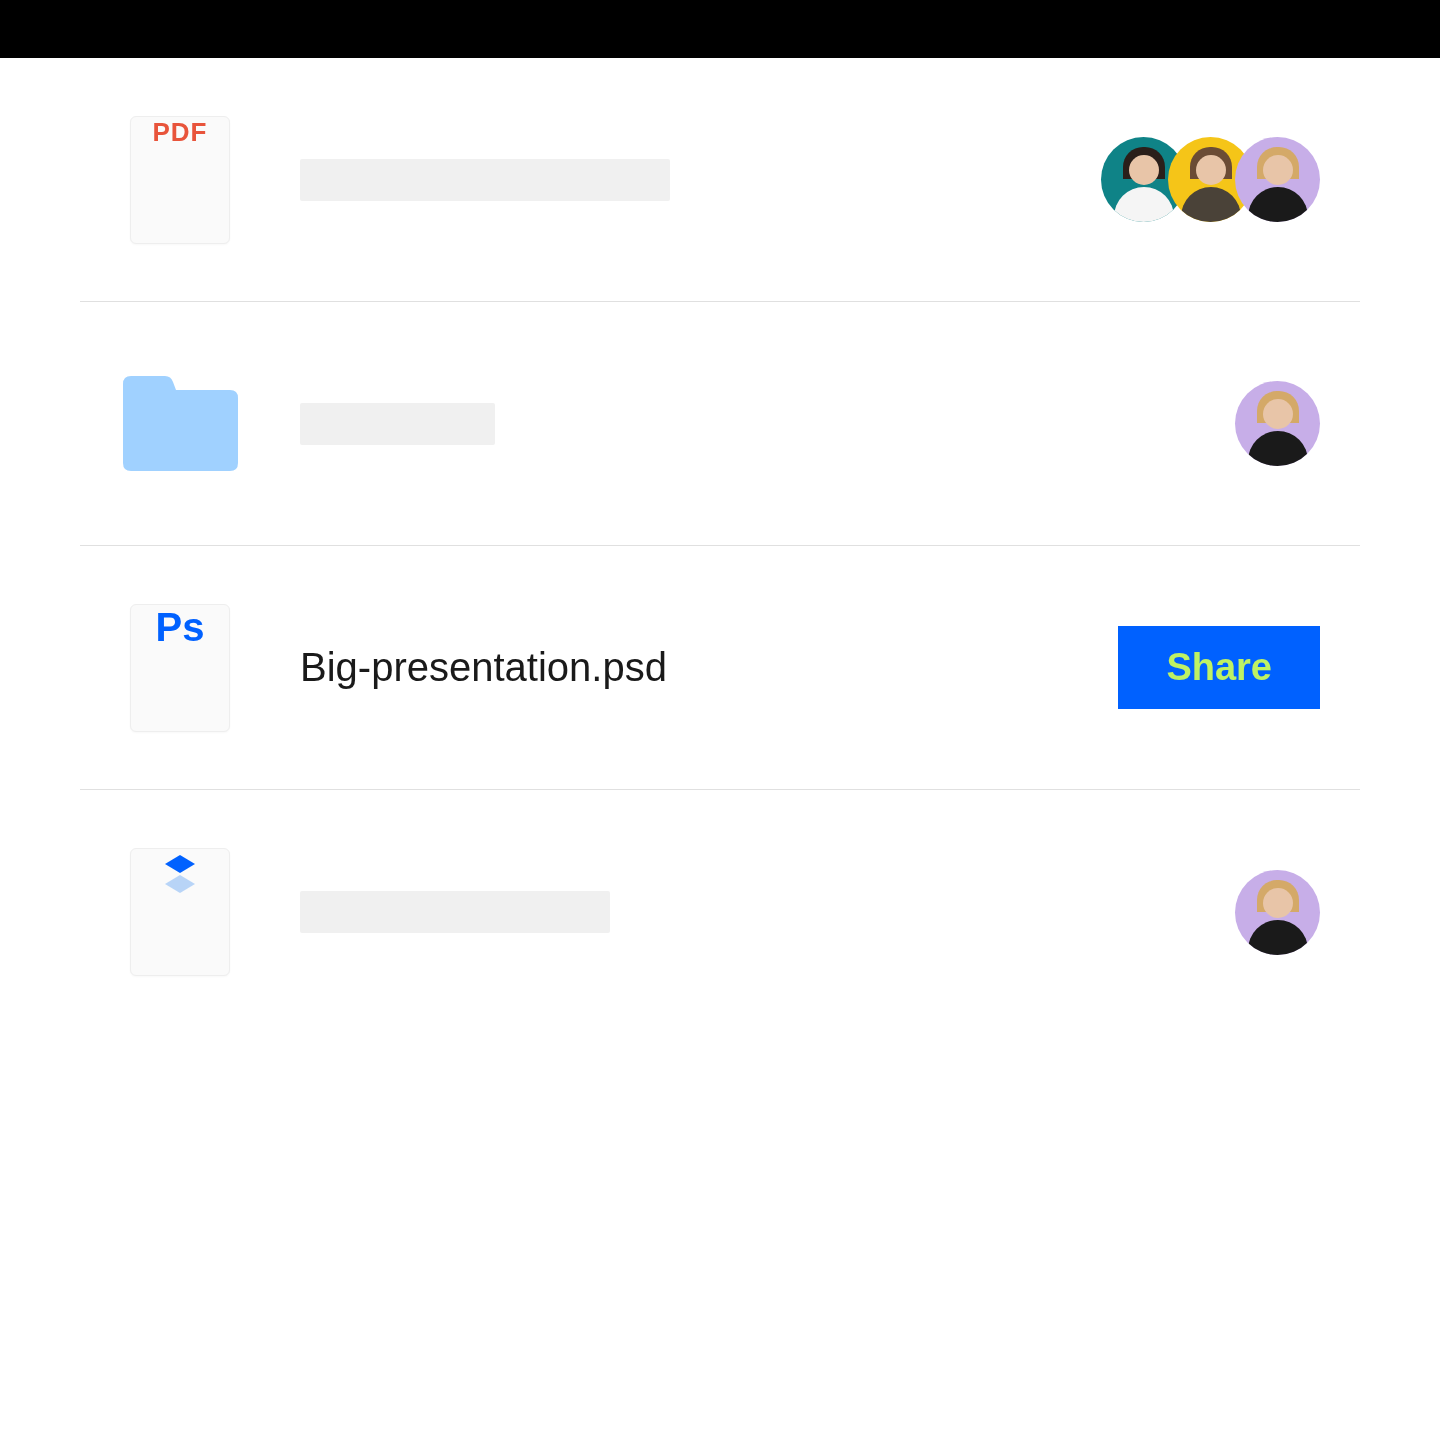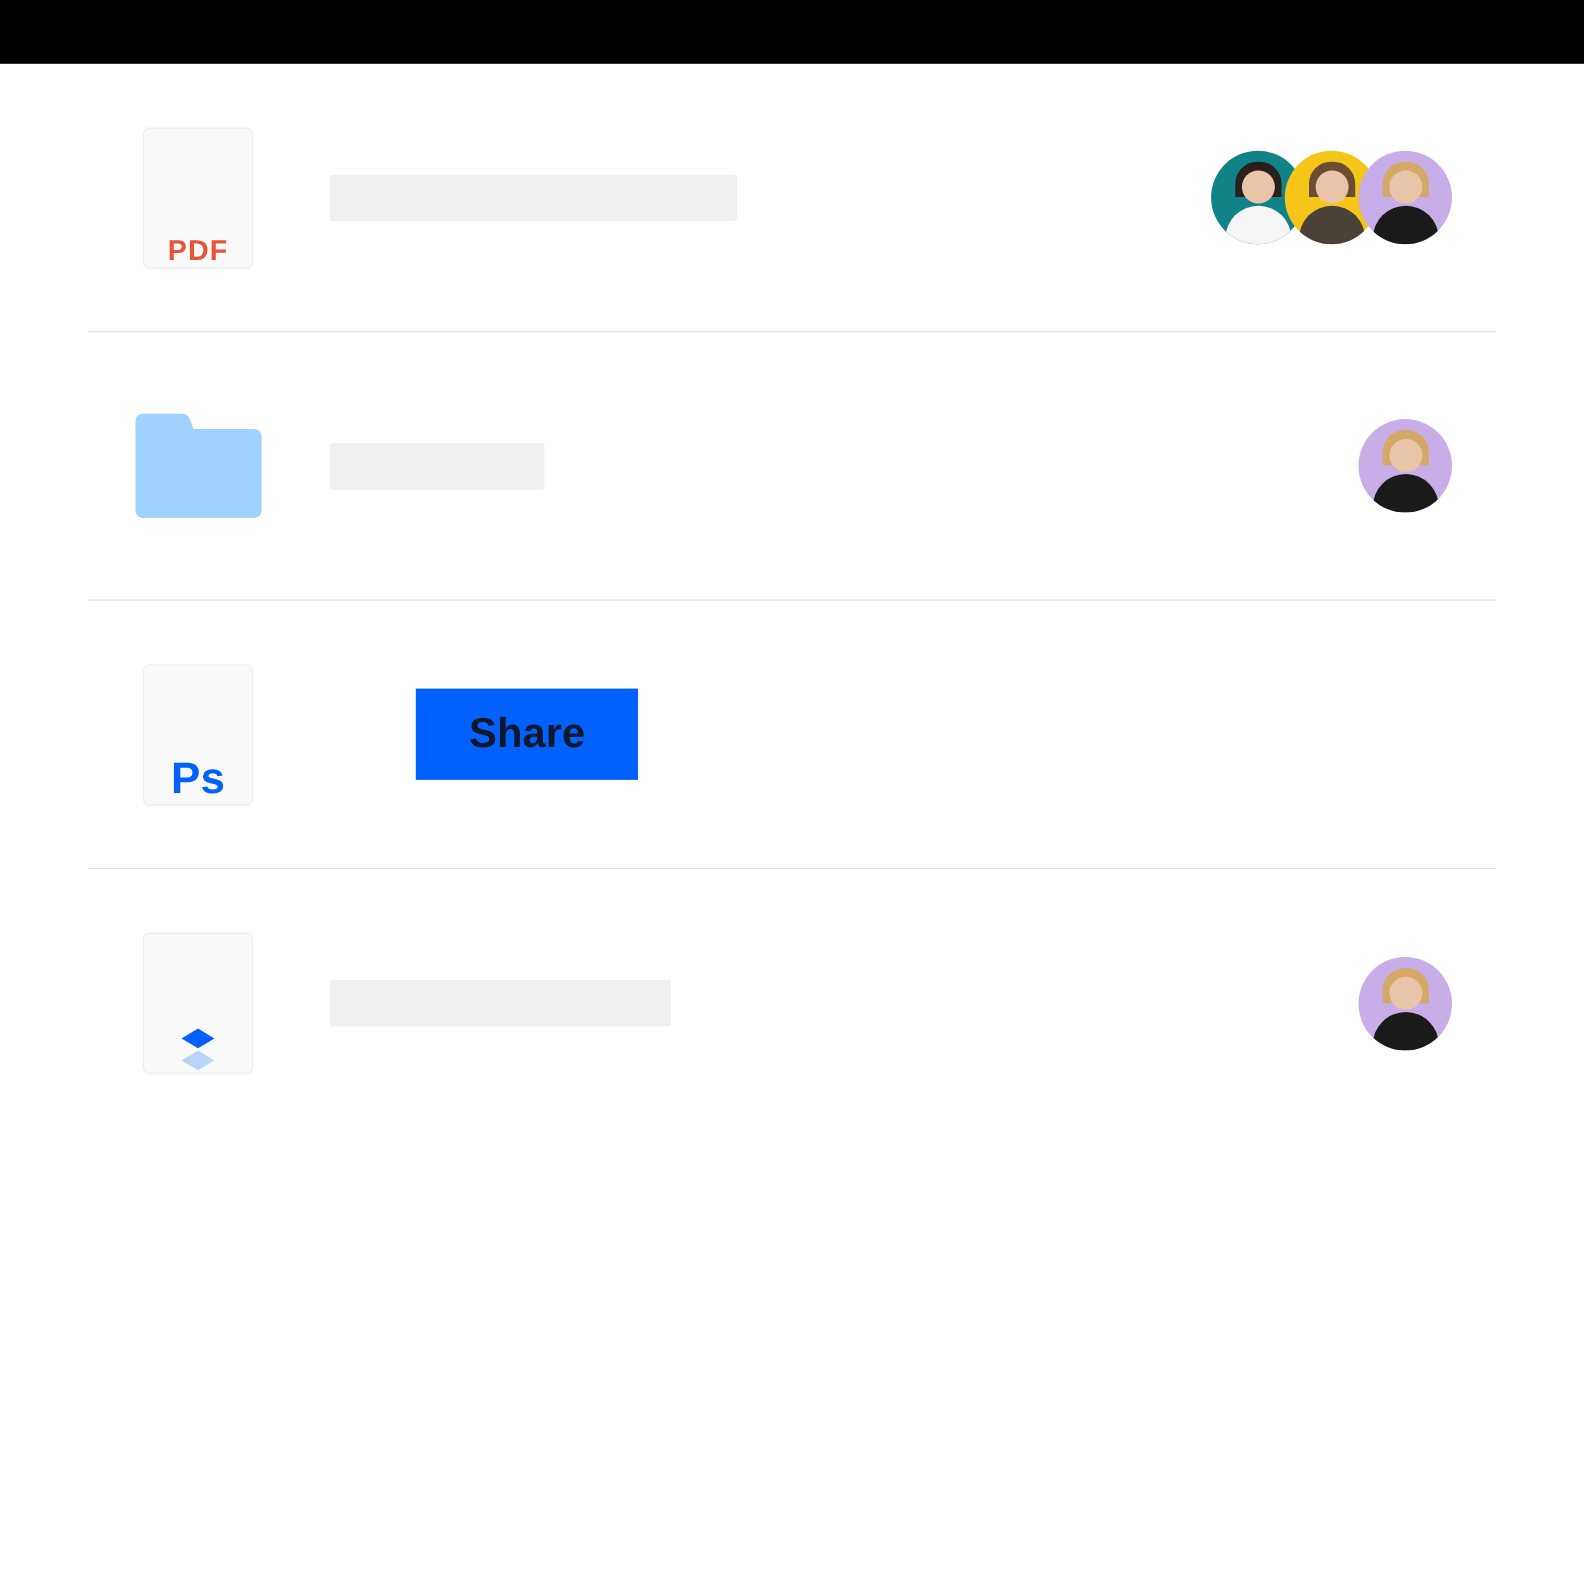--- a/index.html
+++ b/index.html
@@ -38,21 +38,21 @@
       margin-left: 40px;
       margin-right: 40px;
     }
     .file-card {
       width: 100px;
       height: 128px;
       background: #fafafa;
       border: 1px solid #eee;
       border-radius: 6px;
       display: flex;
-      align-items: flex-end;
+      align-items: flex-start;
       justify-content: center;
       box-shadow: 0 1px 2px rgba(0,0,0,0.03);
     }
     .file-label-pdf {
       font-size: 26px;
       font-weight: 700;
       color: #e8543b;
       letter-spacing: 1px;
     }
     .file-label-ps {
@@ -135,21 +135,21 @@
       height: 32px;
       border-radius: 20px 20px 0 0;
       position: absolute;
       top: 10px;
     }
     .avatar .hair.dark { background: #2a1f1a; }
     .avatar .hair.blonde { background: #d4a968; }
     .avatar .hair.brown { background: #6b4c35; }
     .share-btn {
       background: #0061ff;
-      color: #0f172a;
+      color: #bef264;
       font-size: 38px;
       font-weight: 600;
       padding: 20px 48px;
       border: none;
       cursor: pointer;
     }
   </style>
 </head>
 <body>
 
@@ -206,20 +206,23 @@
       </div>
     </div>
   </div>
 
   <div class="row">
     <div class="icon-wrapper">
       <div class="file-card">
         <span class="file-label-ps">Ps</span>
       </div>
     </div>
+    <div class="name-col">
+      <span class="filename">Big-presentation.psd</span>
+    </div>
     <div class="right-col">
       <button class="share-btn">Share</button>
     </div>
   </div>
 
   <div class="row">
     <div class="icon-wrapper">
       <div class="file-card">
         <svg class="dropbox-icon" viewBox="0 0 46 46">
           <polygon points="23,6 38,15 23,24 8,15" fill="#0061ff"></polygon>

